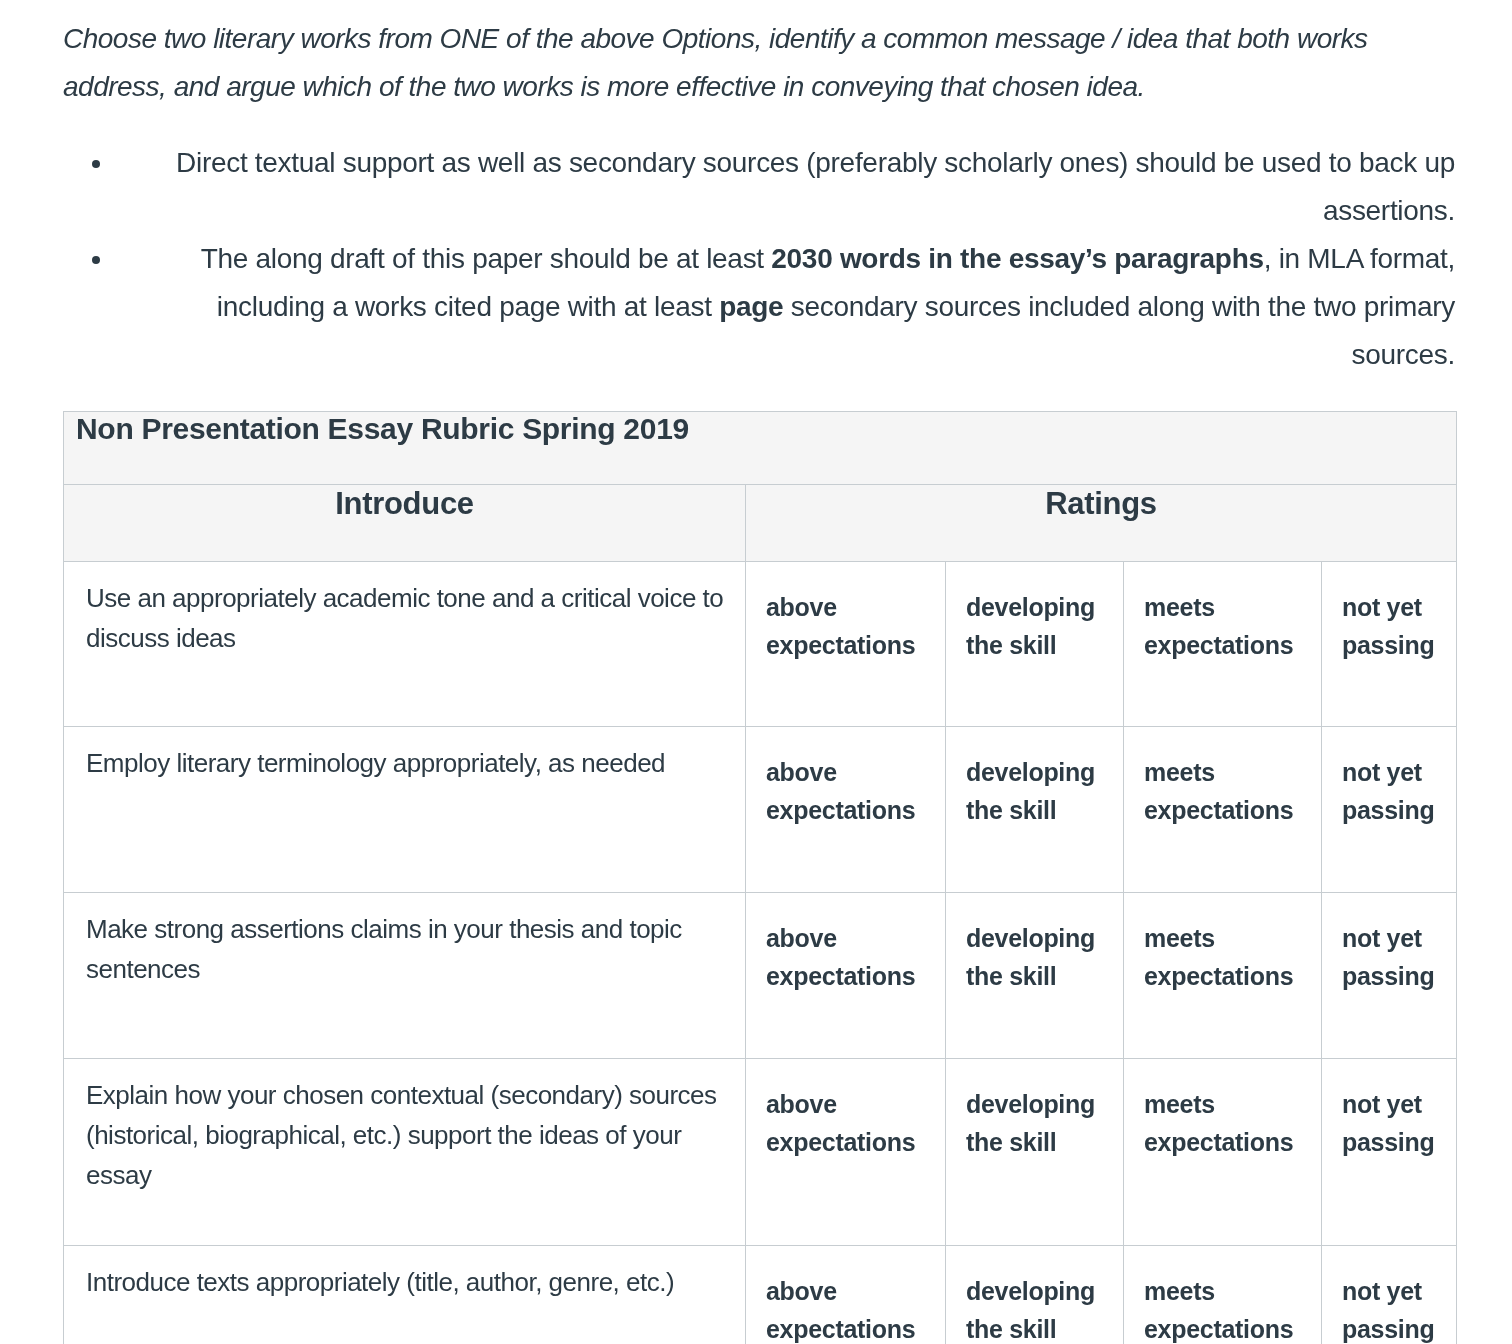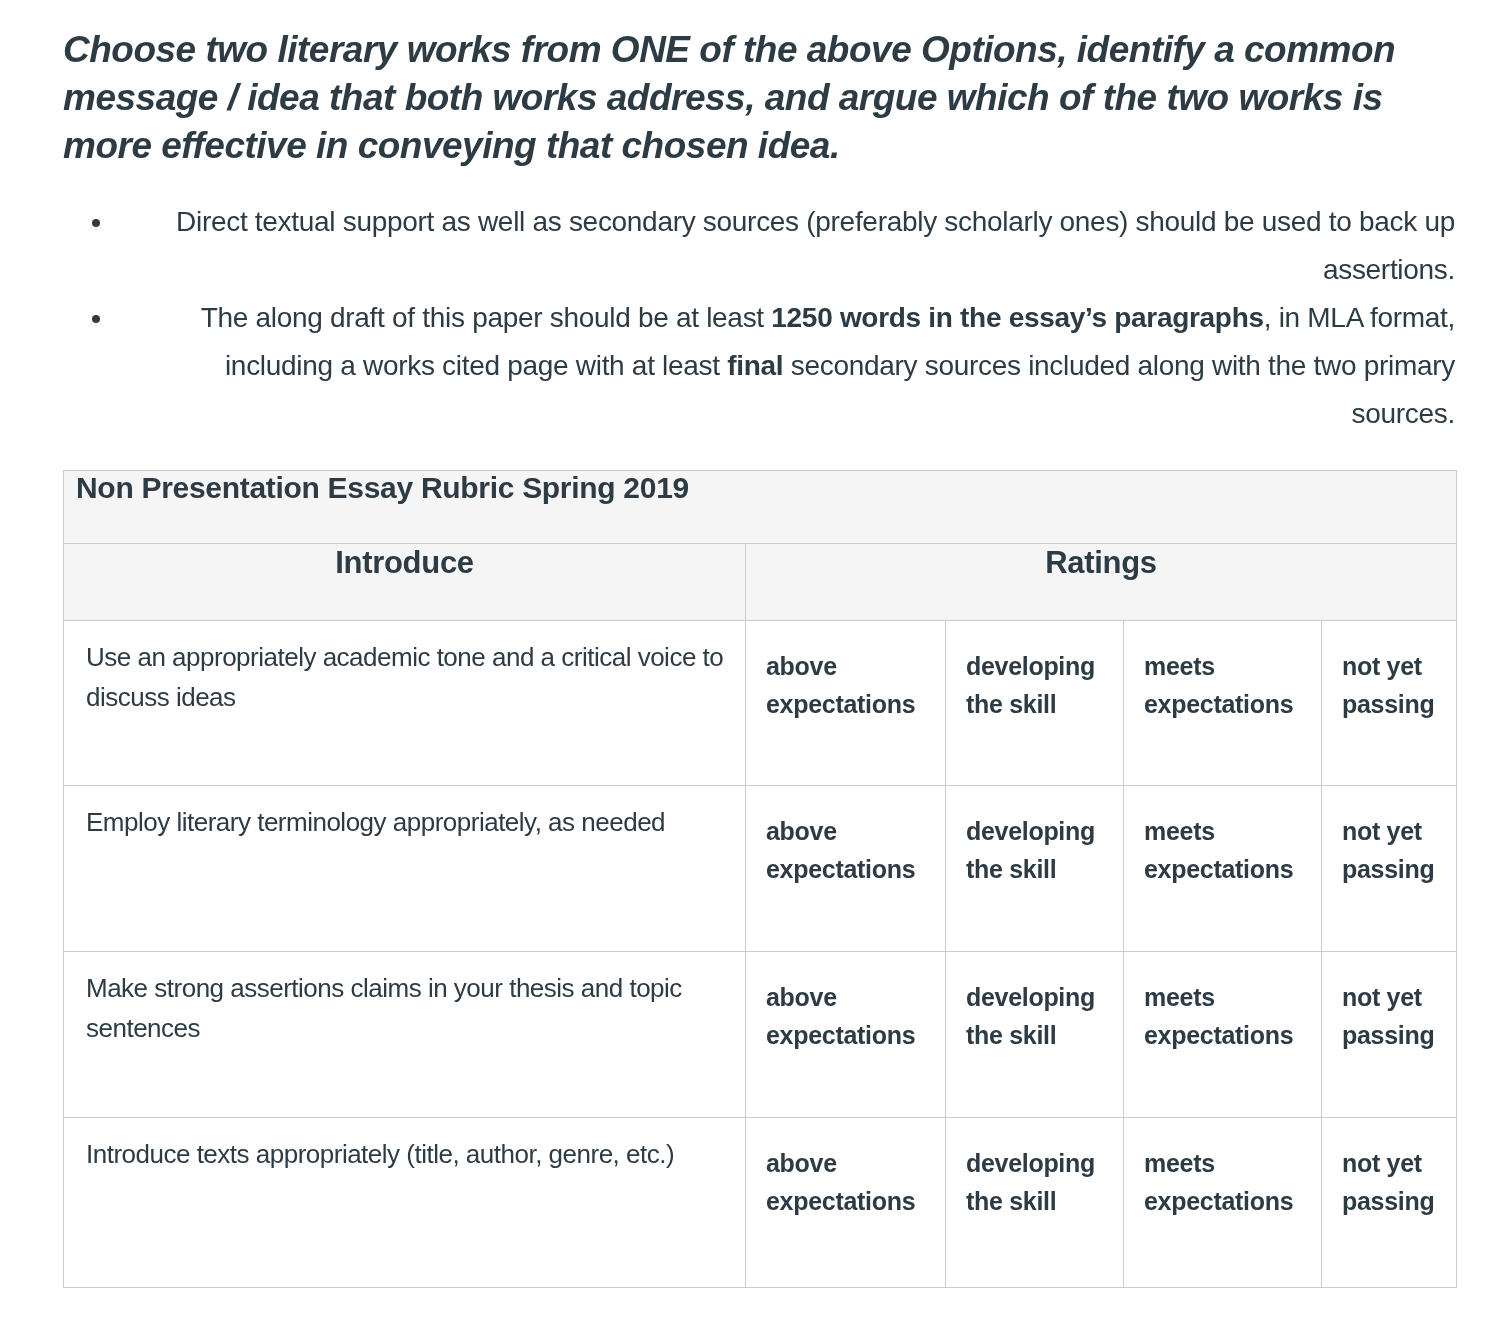--- a/index.html
+++ b/index.html
@@ -10,23 +10,23 @@
   }
   *{box-sizing:border-box;}
   html,body{margin:0;padding:0;background:var(--pagebg);}
   .viewport{
     width:1512px;height:1344px;overflow:hidden;background:var(--pagebg);
     font-family:"Liberation Sans",sans-serif;color:var(--text);
   }
   .content{padding:10px 57px 0 63px;}
 
   .prompt-heading{
-    margin:16px 0 28px 0;
-    font-weight:700;font-style:italic;
-    font-size:37px;line-height:48px;letter-spacing:-0.5px;
+    margin:5px 0 28px 0;
+    font-weight:400;font-style:italic;
+    font-size:28px;line-height:48px;letter-spacing:-0.5px;
   }
   ul.req-list{
     margin:0;padding:0 0 0 52px;
     list-style:disc outside;
   }
   ul.req-list li{
     margin:0;padding:0;
     font-size:28px;line-height:48px;letter-spacing:-0.3px;text-align:right;
   }
   .seg-bold{font-weight:700;}
@@ -76,21 +76,21 @@
 <div class="viewport">
   <div class="content">
 
     <p class="prompt-heading">Choose two literary works from ONE of the above Options, identify a common message / idea that both works address, and argue which of the two works is more effective in conveying that chosen idea.</p>
 
     <ul class="req-list">
       <li>
         <span><span>Direct textual support as well as secondary sources (preferably scholarly ones) should be used to back up assertions.</span></span>
       </li>
       <li>
-        <span><span>The along draft of this paper should be at least </span><span class="seg-bold">1250 words in the essay’s paragraphs</span><span>, in MLA format, including a works cited page with at least </span><span class="seg-bold">final</span><span> secondary sources included along with the two primary sources.</span></span>
+        <span><span>The along draft of this paper should be at least </span><span class="seg-bold">2030 words in the essay’s paragraphs</span><span>, in MLA format, including a works cited page with at least </span><span class="seg-bold">page</span><span> secondary sources included along with the two primary sources.</span></span>
       </li>
     </ul>
 
     <table class="rubric">
       <colgroup>
         <col style="width:682px">
         <col style="width:200px">
         <col style="width:178px">
         <col style="width:198px">
         <col style="width:135px">
@@ -121,20 +121,27 @@
         </tr>
 
         <tr class="r3">
           <td class="crit">Make strong assertions claims in your thesis and topic sentences</td>
           <td class="rate">above expectations</td>
           <td class="rate">developing the skill</td>
           <td class="rate">meets expectations</td>
           <td class="rate">not yet passing</td>
         </tr>
 
+        <tr class="r4">
+          <td class="crit">Explain how your chosen contextual (secondary) sources (historical, biographical, etc.) support the ideas of your essay</td>
+          <td class="rate">above expectations</td>
+          <td class="rate">developing the skill</td>
+          <td class="rate">meets expectations</td>
+          <td class="rate">not yet passing</td>
+        </tr>
 
         <tr class="r5">
           <td class="crit">Introduce texts appropriately (title, author, genre, etc.)</td>
           <td class="rate">above expectations</td>
           <td class="rate">developing the skill</td>
           <td class="rate">meets expectations</td>
           <td class="rate">not yet passing</td>
         </tr>
       </tbody>
     </table>

